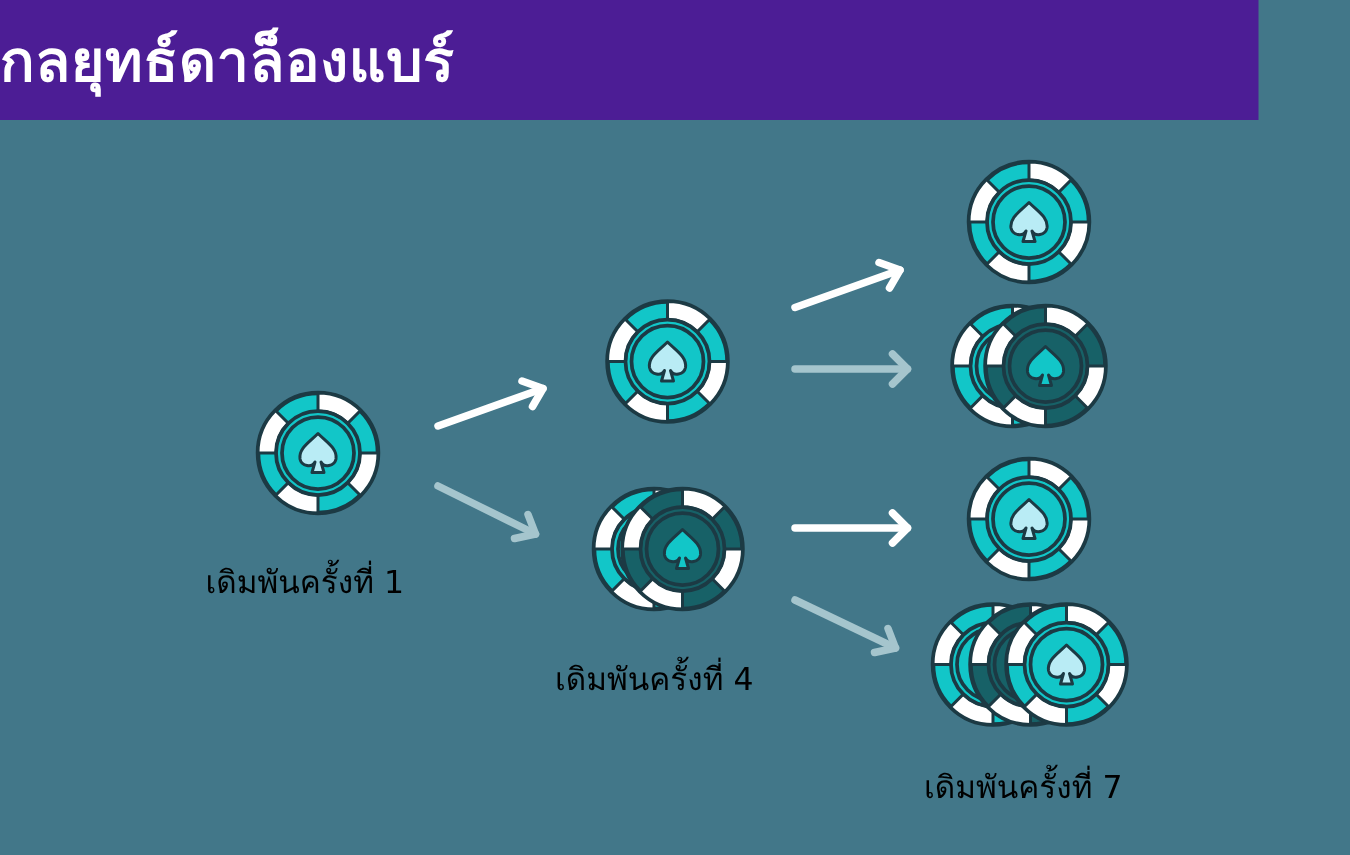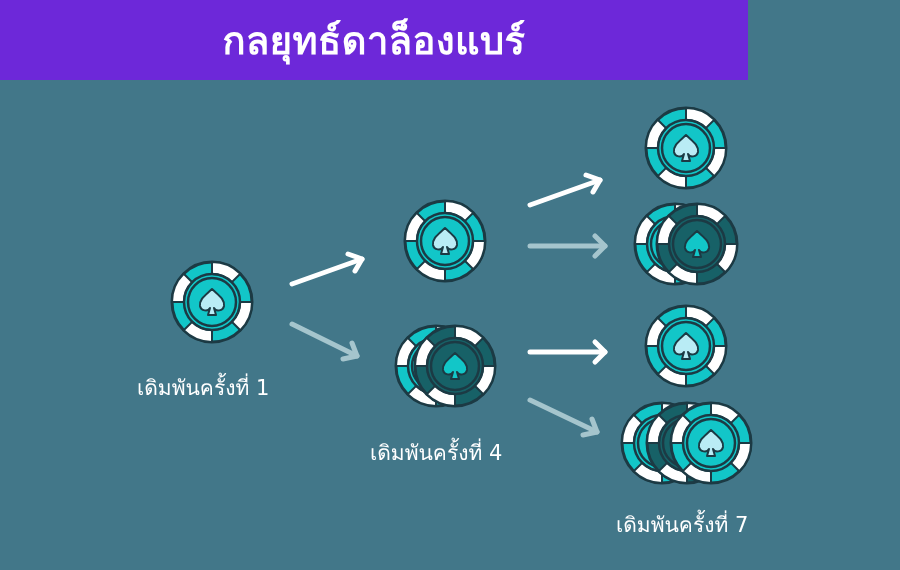--- a/index.html
+++ b/index.html
@@ -1,19 +1,19 @@
 <!DOCTYPE html>
 <html><head>
 <meta charset="utf-8">
 <style>
   html, body { margin: 0; padding: 0; }
   body { width: 900px; height: 570px; overflow: hidden; background: #427789; position: relative; font-family: "DejaVu Sans", "Liberation Sans", sans-serif; }
-  .header { position: absolute; left: 0; top: 0; width: 748px; height: 80px; background: #6d28d9; display: flex; align-items: center; justify-content: center; }
+  .header { position: absolute; left: 0; top: 0; width: 839px; height: 80px; background: #4c1d95; display: flex; align-items: center; }
   .title { color: #ffffff; font-size: 38px; font-weight: bold; letter-spacing: 0.5px; }
-  .label { position: absolute; color: #ffffff; font-size: 21px; white-space: nowrap; }
+  .label { position: absolute; color: #000000; font-size: 21px; white-space: nowrap; }
   svg { position: absolute; left: 0; top: 0; }
 </style>
 </head>
 <body>
 
 <div class="header">
   <div class="title">กลยุทธ์ดาล็องแบร์</div>
 </div>
 
 <svg width="900" height="570" viewBox="0 0 900 570">

